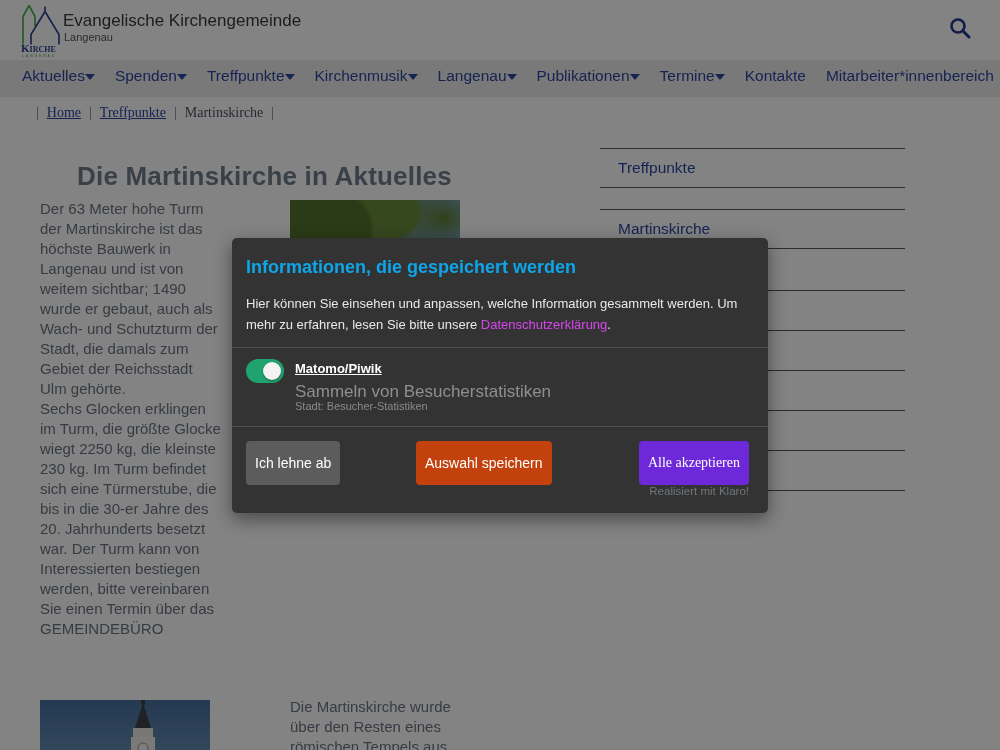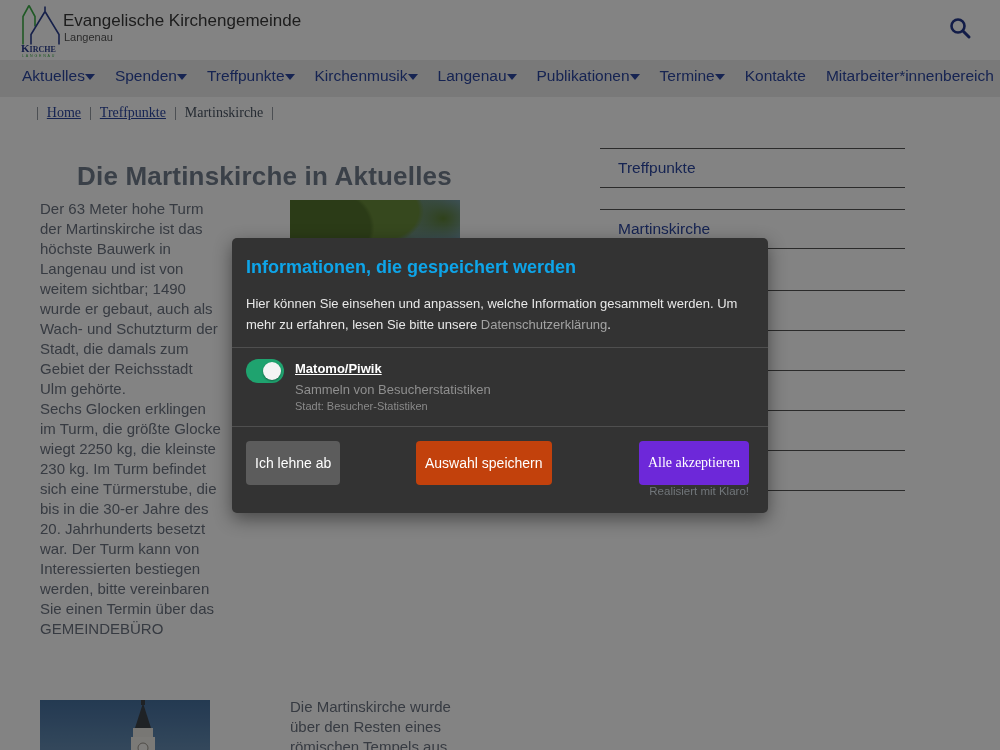--- a/index.html
+++ b/index.html
@@ -52,29 +52,29 @@
   .side-item.gap{margin-top:21px;}
   .side-row{box-sizing:border-box;height:40px;border-bottom:1px solid #555;cursor:pointer;}
   .side-row.first{height:42px;}
 
   
   .backdrop{position:absolute;inset:0;background:rgba(0,0,0,0.485);z-index:5;}
   .modal{position:absolute;left:232px;top:238px;width:536px;height:275px;background:#333333;
          border-radius:5px;z-index:6;box-shadow:0 6px 18px rgba(0,0,0,.45);}
   .m-title{position:absolute;left:14px;top:12px;font-size:18px;font-weight:bold;color:#0ea5e9;margin-top:7px;}
   .m-desc{position:absolute;left:14px;top:55px;width:511px;font-size:13px;line-height:21px;color:#e8e8e8;}
-  .m-desc a{color:#a3a3a3;text-decoration:none;cursor:pointer;}
+  .m-desc a{color:#d946ef;text-decoration:none;cursor:pointer;}
   .m-divider{position:absolute;left:0;right:0;height:1px;background:#4f4f4f;}
   .d1{top:109px;} .d2{top:188px;}
   .toggle{position:absolute;left:14px;top:121px;width:38px;height:24px;border-radius:12px;
           background:#1fa36f;cursor:pointer;}
   .knob{position:absolute;right:3px;top:3px;width:18px;height:18px;border-radius:50%;
         background:#f4f4f4;box-shadow:0 1px 2px rgba(0,0,0,.4);}
   .svc-name{position:absolute;left:63px;top:123px;font-size:13px;font-weight:bold;color:#ffffff;text-decoration:underline;}
-  .svc-desc{position:absolute;left:63px;top:144px;font-size:13px;color:#8f8f8f;}
+  .svc-desc{position:absolute;left:63px;top:144px;font-size:17px;color:#8f8f8f;}
   .svc-purpose{position:absolute;left:63px;top:162px;font-size:11px;color:#8a8a8a;}
   .m-btn{position:absolute;top:203px;height:44px;font-size:14px;border:none;border-radius:4px;
          color:#fff;padding:0 9px;font-family:inherit;cursor:pointer;}
   .btn-decline{left:14px;background:#5c5c5c;}
   .btn-save{left:184px;background:#c2410c;}
   .btn-accept{right:19px;background:#6d28d9;font-family:Liberation Serif, serif;}
   .m-powered{position:absolute;right:19px;top:247px;font-size:11.5px;color:#71767a;
              text-decoration:none;cursor:pointer;}
 </style>
 </head>

